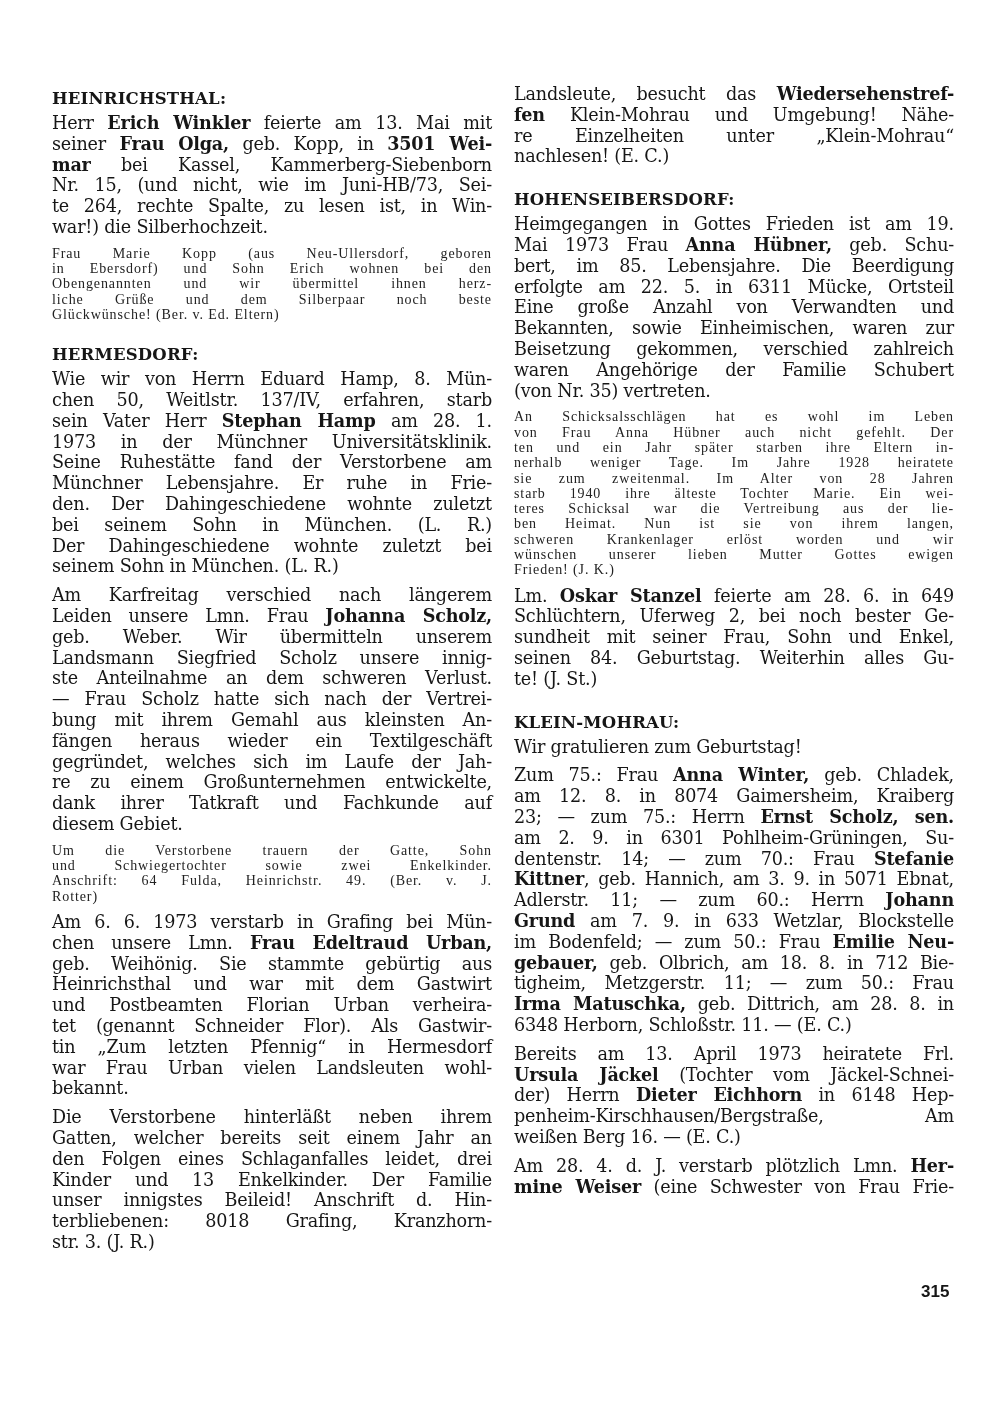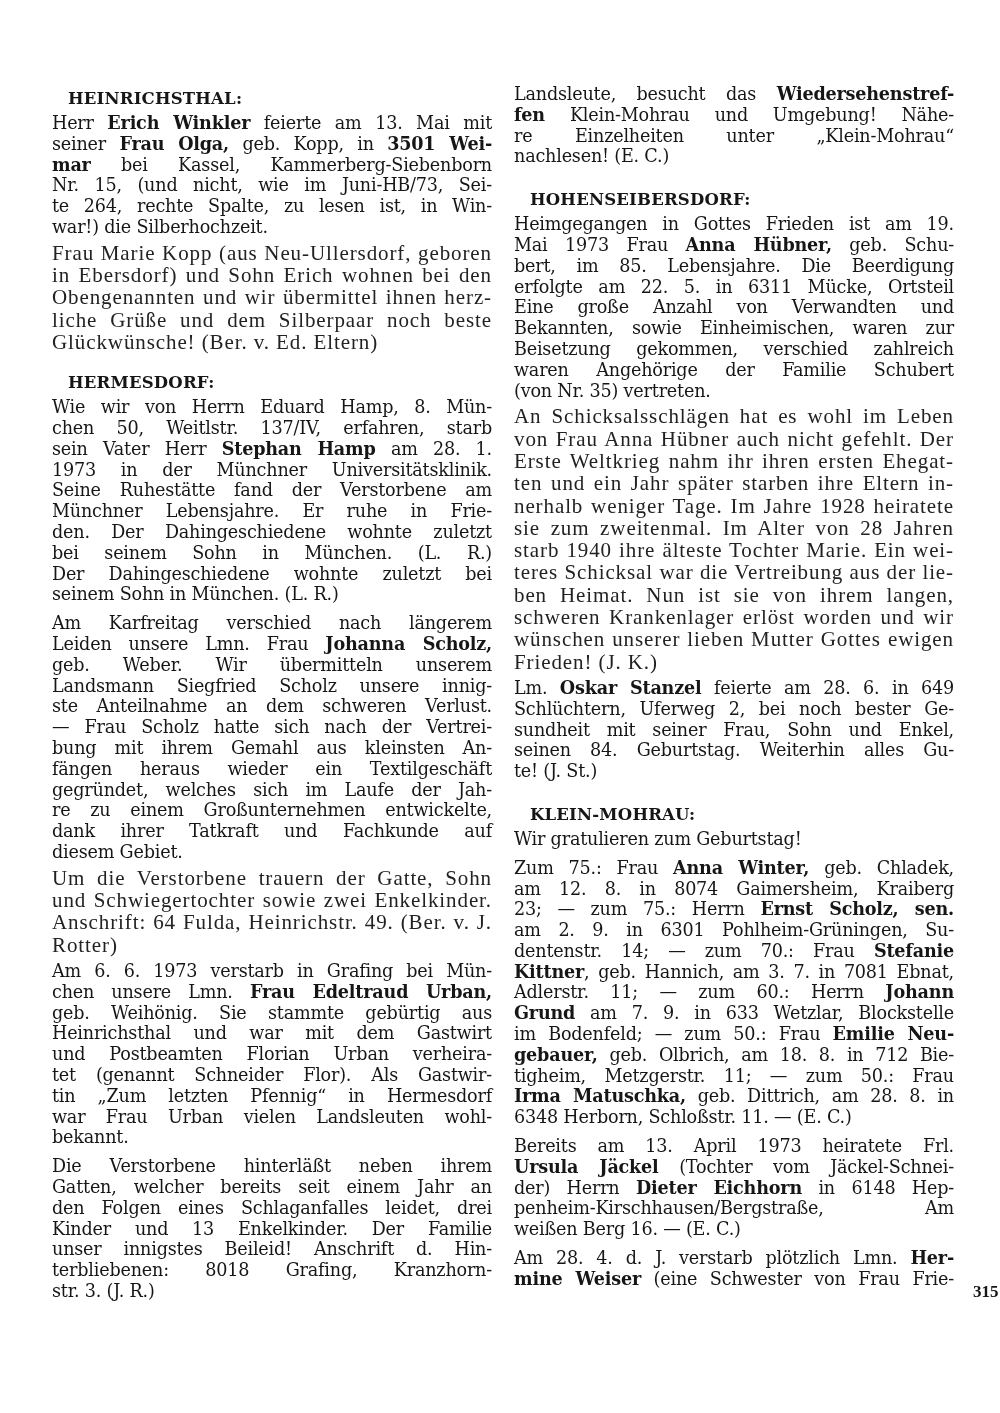--- a/index.html
+++ b/index.html
@@ -2,32 +2,32 @@
 <html><head>
 <meta charset="utf-8">
 <style>
   html, body { margin: 0; padding: 0; background: #ffffff; }
   body { width: 1000px; height: 1413px; position: relative; overflow: hidden;
          font-family: "DejaVu Serif", "Liberation Serif", serif; color: #161616; }
   .col { position: absolute; width: 440px; }
   #col-left { left: 52px; top: 88px; }
   #col-right { left: 514px; top: 84px; }
   .heading { font-family: "DejaVu Serif", serif; font-weight: bold; font-size: 16.5px;
-             letter-spacing: 0.2px; line-height: 22px; margin: 0 0 3px 16px; }
+             letter-spacing: 0.2px; line-height: 22px; margin: 0 0 3px 0; }
   .para { margin: 0 0 8px 0; }
   .line { display: block; white-space: nowrap; text-align: justify; text-align-last: justify;
           font-size: 17.6px; line-height: 20.8px; letter-spacing: -0.2px; }
   .line.last { text-align-last: left; }
   .small .line { font-size: 13.8px; line-height: 15.3px; letter-spacing: 0px;
                  font-family: "DejaVu Sans Mono", "Liberation Mono", monospace; font-weight: bold; color:#222; }
-  .small .line { font-family: "Liberation Serif", serif; font-size: 21px; font-weight: normal; letter-spacing: 0.9px; margin-top: 7px; }
+  .small .line { font-family: "Liberation Serif", serif; font-size: 14px; font-weight: normal; letter-spacing: 0.9px; }
   .gap-s { height: 14px; }
   .seg-b { font-weight: bold; }
-  #page-number { position: absolute; left: 973px; top: 1282px; font-weight: bold;
-                 font-size: 17px; font-family: Liberation Serif, serif; }
+  #page-number { position: absolute; left: 921px; top: 1282px; font-weight: bold;
+                 font-size: 17px; font-family: Liberation Sans, sans-serif; }
 </style>
 </head>
 <body>
 
 <div class="col" id="col-left">
     <div class="heading">HEINRICHSTHAL:</div>
     <div class="para">
       <span class="line"><span>Herr </span><span class="seg-b">Erich Winkler</span><span> feierte am 13. Mai mit</span></span>
       <span class="line"><span>seiner </span><span class="seg-b">Frau Olga,</span><span> geb. Kopp, in </span><span class="seg-b">3501 Wei-</span></span>
       <span class="line"><span class="seg-b">mar</span><span> bei Kassel, Kammerberg-Siebenborn</span></span>
@@ -113,21 +113,20 @@
       <span class="line"><span>erfolgte am 22. 5. in 6311 Mücke, Ortsteil</span></span>
       <span class="line"><span>Eine große Anzahl von Verwandten und</span></span>
       <span class="line"><span>Bekannten, sowie Einheimischen, waren zur</span></span>
       <span class="line"><span>Beisetzung gekommen, verschied zahlreich</span></span>
       <span class="line"><span>waren Angehörige der Familie Schubert</span></span>
       <span class="line last"><span>(von Nr. 35) vertreten.</span></span>
     </div>
     <div class="para small">
       <span class="line"><span>An Schicksalsschlägen hat es wohl im Leben</span></span>
       <span class="line"><span>von Frau Anna Hübner auch nicht gefehlt. Der</span></span>
-      <span class="line"><span>Erste Weltkrieg nahm ihr ihren ersten Ehegat-</span></span>
       <span class="line"><span>ten und ein Jahr später starben ihre Eltern in-</span></span>
       <span class="line"><span>nerhalb weniger Tage. Im Jahre 1928 heiratete</span></span>
       <span class="line"><span>sie zum zweitenmal. Im Alter von 28 Jahren</span></span>
       <span class="line"><span>starb 1940 ihre älteste Tochter Marie. Ein wei-</span></span>
       <span class="line"><span>teres Schicksal war die Vertreibung aus der lie-</span></span>
       <span class="line"><span>ben Heimat. Nun ist sie von ihrem langen,</span></span>
       <span class="line"><span>schweren Krankenlager erlöst worden und wir</span></span>
       <span class="line"><span>wünschen unserer lieben Mutter Gottes ewigen</span></span>
       <span class="line last"><span>Frieden! (J. K.)</span></span>
     </div>
@@ -142,21 +141,21 @@
     <div class="heading">KLEIN-MOHRAU:</div>
     <div class="para">
       <span class="line last"><span>Wir gratulieren zum Geburtstag!</span></span>
     </div>
     <div class="para">
       <span class="line"><span>Zum 75.: Frau </span><span class="seg-b">Anna Winter,</span><span> geb. Chladek,</span></span>
       <span class="line"><span>am 12. 8. in 8074 Gaimersheim, Kraiberg</span></span>
       <span class="line"><span>23; — zum 75.: Herrn </span><span class="seg-b">Ernst Scholz, sen.</span></span>
       <span class="line"><span>am 2. 9. in 6301 Pohlheim-Grüningen, Su-</span></span>
       <span class="line"><span>dentenstr. 14; — zum 70.: Frau </span><span class="seg-b">Stefanie</span></span>
-      <span class="line"><span class="seg-b">Kittner</span><span>, geb. Hannich, am 3. 7. in 7081 Ebnat,</span></span>
+      <span class="line"><span class="seg-b">Kittner</span><span>, geb. Hannich, am 3. 9. in 5071 Ebnat,</span></span>
       <span class="line"><span>Adlerstr. 11; — zum 60.: Herrn </span><span class="seg-b">Johann</span></span>
       <span class="line"><span class="seg-b">Grund</span><span> am 7. 9. in 633 Wetzlar, Blockstelle</span></span>
       <span class="line"><span>im Bodenfeld; — zum 50.: Frau </span><span class="seg-b">Emilie Neu-</span></span>
       <span class="line"><span class="seg-b">gebauer,</span><span> geb. Olbrich, am 18. 8. in 712 Bie-</span></span>
       <span class="line"><span>tigheim, Metzgerstr. 11; — zum 50.: Frau</span></span>
       <span class="line"><span class="seg-b">Irma Matuschka,</span><span> geb. Dittrich, am 28. 8. in</span></span>
       <span class="line last"><span>6348 Herborn, Schloßstr. 11. — (E. C.)</span></span>
     </div>
     <div class="para">
       <span class="line"><span>Bereits am 13. April 1973 heiratete Frl.</span></span>

